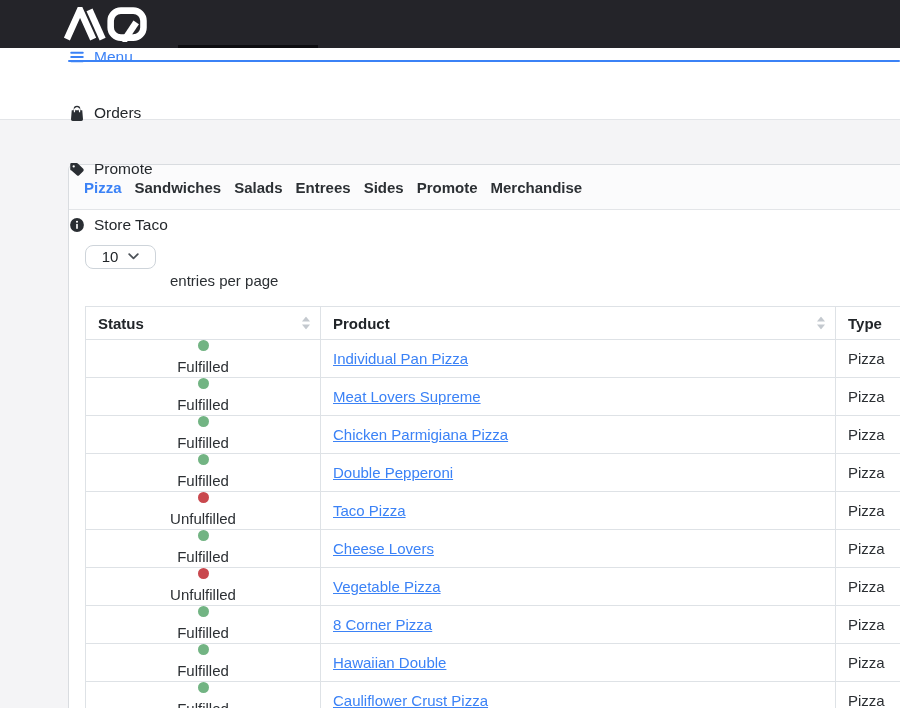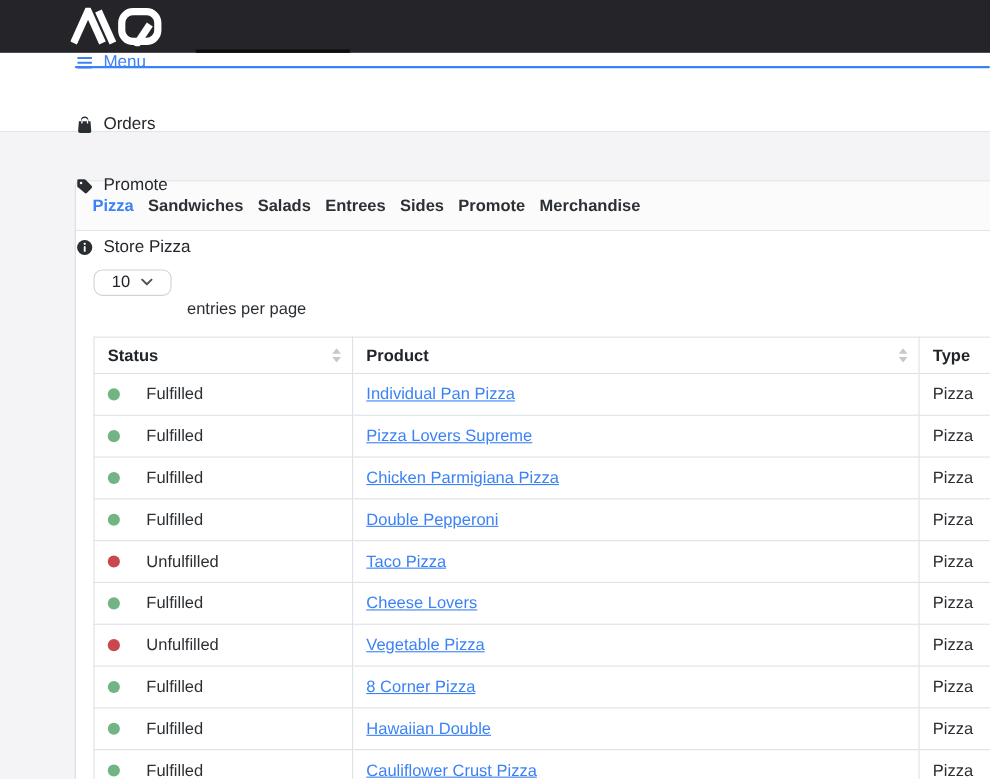--- a/index.html
+++ b/index.html
@@ -42,21 +42,21 @@
   
   table { border-collapse:collapse; margin-top:17px; width:856px; table-layout:fixed; }
   th, td { border:1px solid #dee2e6; text-align:left; vertical-align:middle;
     font-size:15px; padding:0 12px; }
   th { height:33px; font-weight:700; color:#212529; position:relative; cursor:pointer; }
   td { height:37px; color:#2b2f33; }
   col.c-status  { width:235px; }
   col.c-product { width:515px; }
   col.c-type    { width:106px; }
   .sort-ico { position:absolute; right:10px; top:50%; transform:translateY(-50%); }
-  .status-cell { display:flex; align-items:center; gap:24px; height:37px; }
+  .status-cell { display:flex; align-items:center; gap:7px; height:37px;flex-direction:column; }
   .dot { width:11px; height:11px; border-radius:50%; display:inline-block; flex:0 0 auto; }
   .dot-green { background:#72b483; }
   .dot-red   { background:#c9484e; }
   td a { color:#3b82f6; text-decoration:underline; cursor:pointer; }
   .footer-text { margin-top:16px; font-size:15px; color:#2b2f33; }
 </style>
 </head>
 <body>
 
 <div class="topbar">
@@ -94,21 +94,21 @@
       <circle cx="7.6" cy="8.6" r="1.5" fill="#ffffff"></circle>
     </svg>
     <span>Promote</span>
   </div>
   <div class="nav-item">
     <svg width="18" height="18" viewBox="0 0 24 24" class="ico">
       <circle cx="12" cy="12" r="9.2"></circle>
       <circle cx="12" cy="7.6" r="1.4" fill="#ffffff"></circle>
       <rect x="10.9" y="10.3" width="2.2" height="7" rx="1.1" fill="#ffffff"></rect>
     </svg>
-    <span>Store Pizza</span>
+    <span>Store Taco</span>
   </div>
 </nav>
 
 <div class="page">
   <div class="card">
 
     <div class="card-header">
       <span class="tab active">Pizza</span>
       <span class="tab">Sandwiches</span>
       <span class="tab">Salads</span>
@@ -168,21 +168,21 @@
             <td><a>Individual Pan Pizza</a></td>
             <td>Pizza</td>
           </tr>
           <tr>
             <td>
                 <div class="status-cell">
                   <span class="dot dot-green"></span>
                   <span>Fulfilled</span>
                 </div>
               </td>
-            <td><a>Pizza Lovers Supreme</a></td>
+            <td><a>Meat Lovers Supreme</a></td>
             <td>Pizza</td>
           </tr>
           <tr>
             <td>
                 <div class="status-cell">
                   <span class="dot dot-green"></span>
                   <span>Fulfilled</span>
                 </div>
               </td>
             <td><a>Chicken Parmigiana Pizza</a></td>

